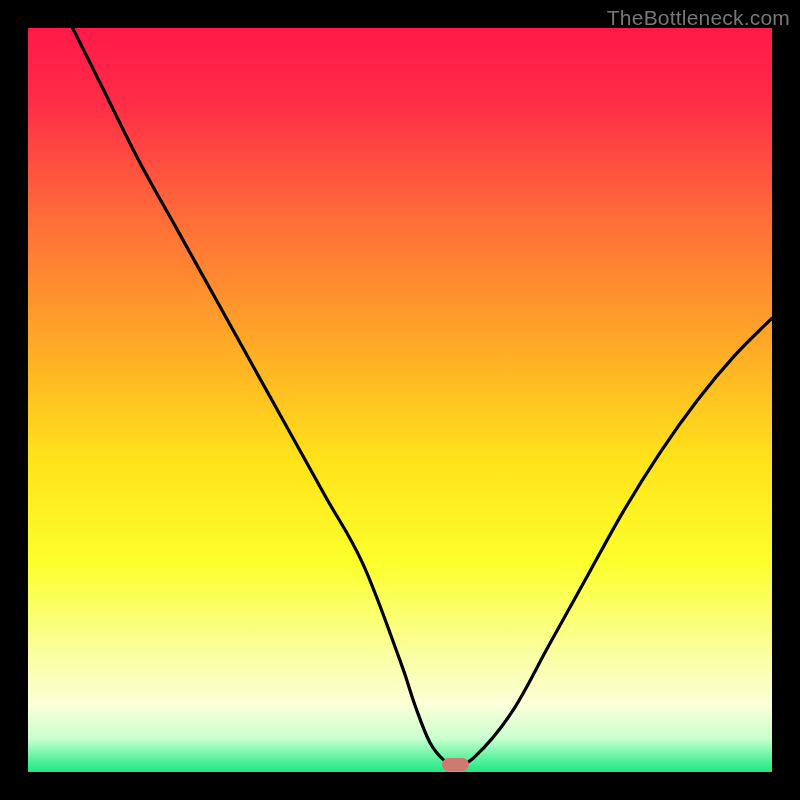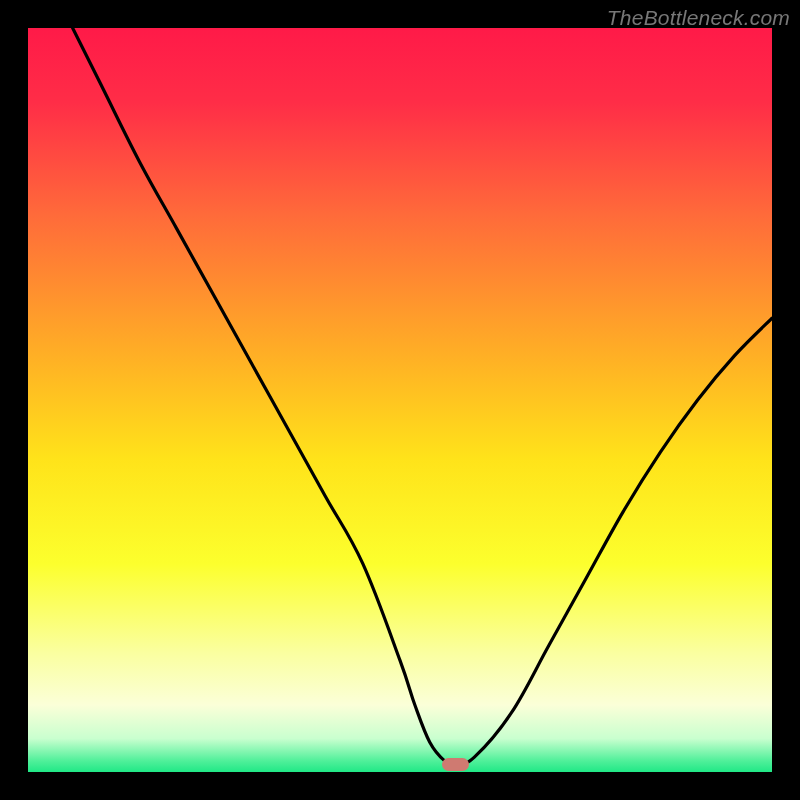--- a/index.html
+++ b/index.html
@@ -45,21 +45,20 @@
     border-radius: 7px;
   }
   .watermark {
     position: absolute;
     top: 6px;
     right: 10px;
     color: #777777;
     font-size: 21px;
     font-weight: 500;
     letter-spacing: 0.2px;
-    font-style: italic;
   }
 </style>
 </head>
 <body>
 
 <div class="frame">
 
   <div class="plot-area">
 
     <svg class="gradient-bg" viewBox="0 0 744 744" preserveAspectRatio="none">

